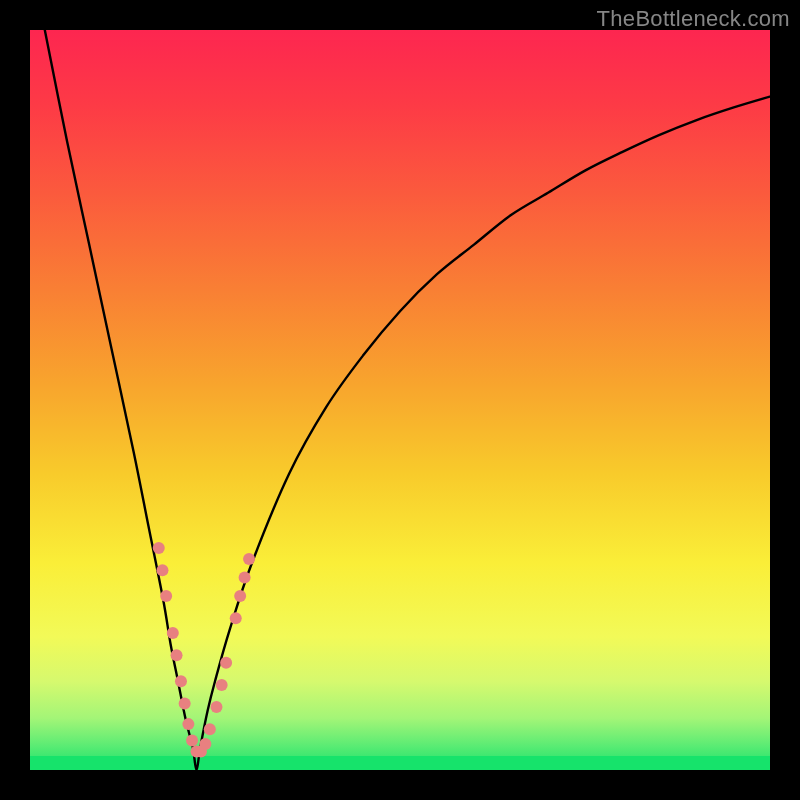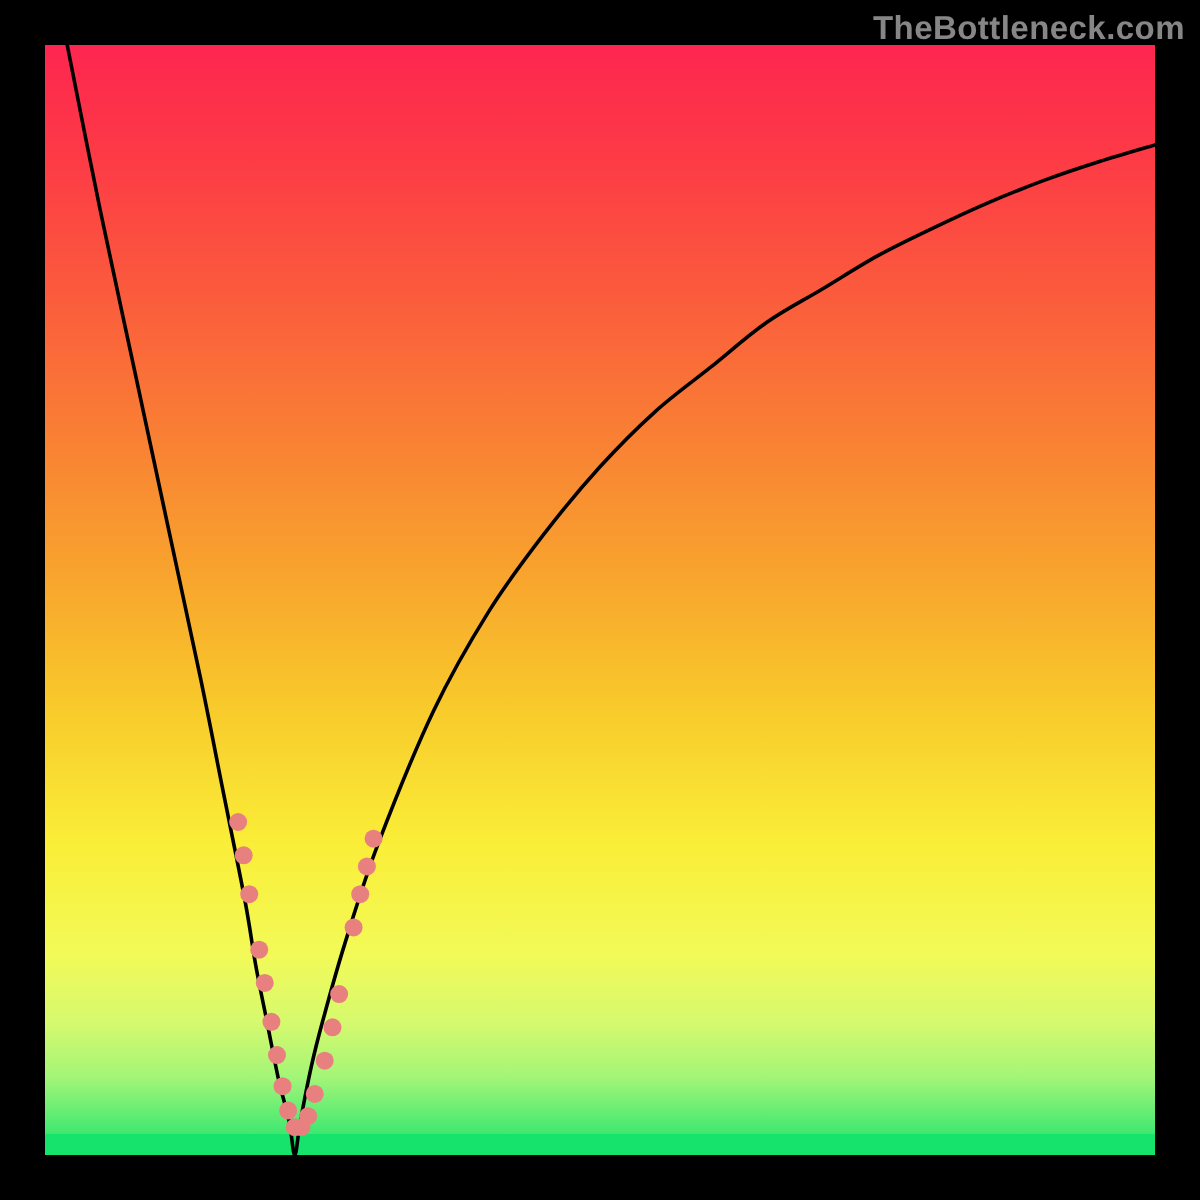--- a/index.html
+++ b/index.html
@@ -8,21 +8,20 @@
     width: 800px;
     height: 800px;
     background: #000;
     overflow: hidden;
   }
   .stage {
     position: relative;
     width: 800px;
     height: 800px;
     background: #000;
-    font-weight: bold;
   }
   .plot-area {
     position: absolute;
     left: 30px;
     top: 30px;
     width: 740px;
     height: 740px;
     overflow: hidden;
   }
   .gradient {

